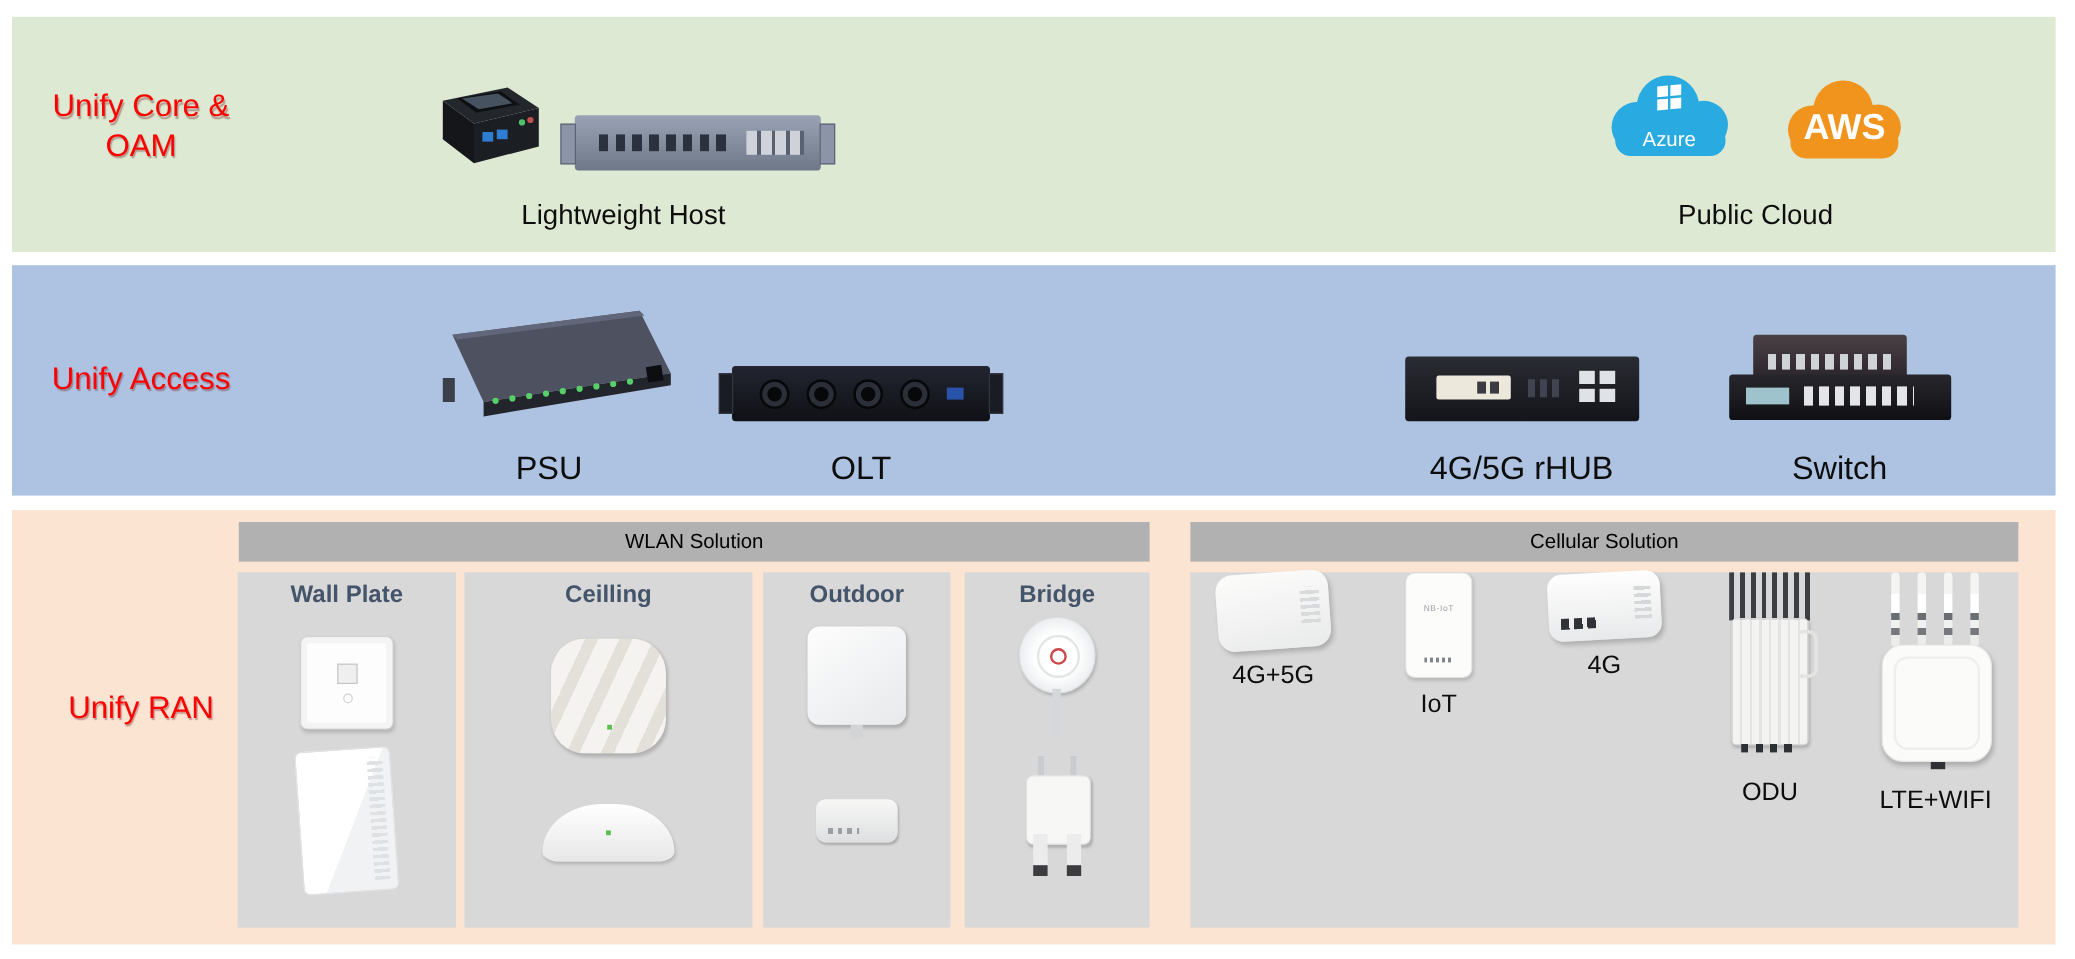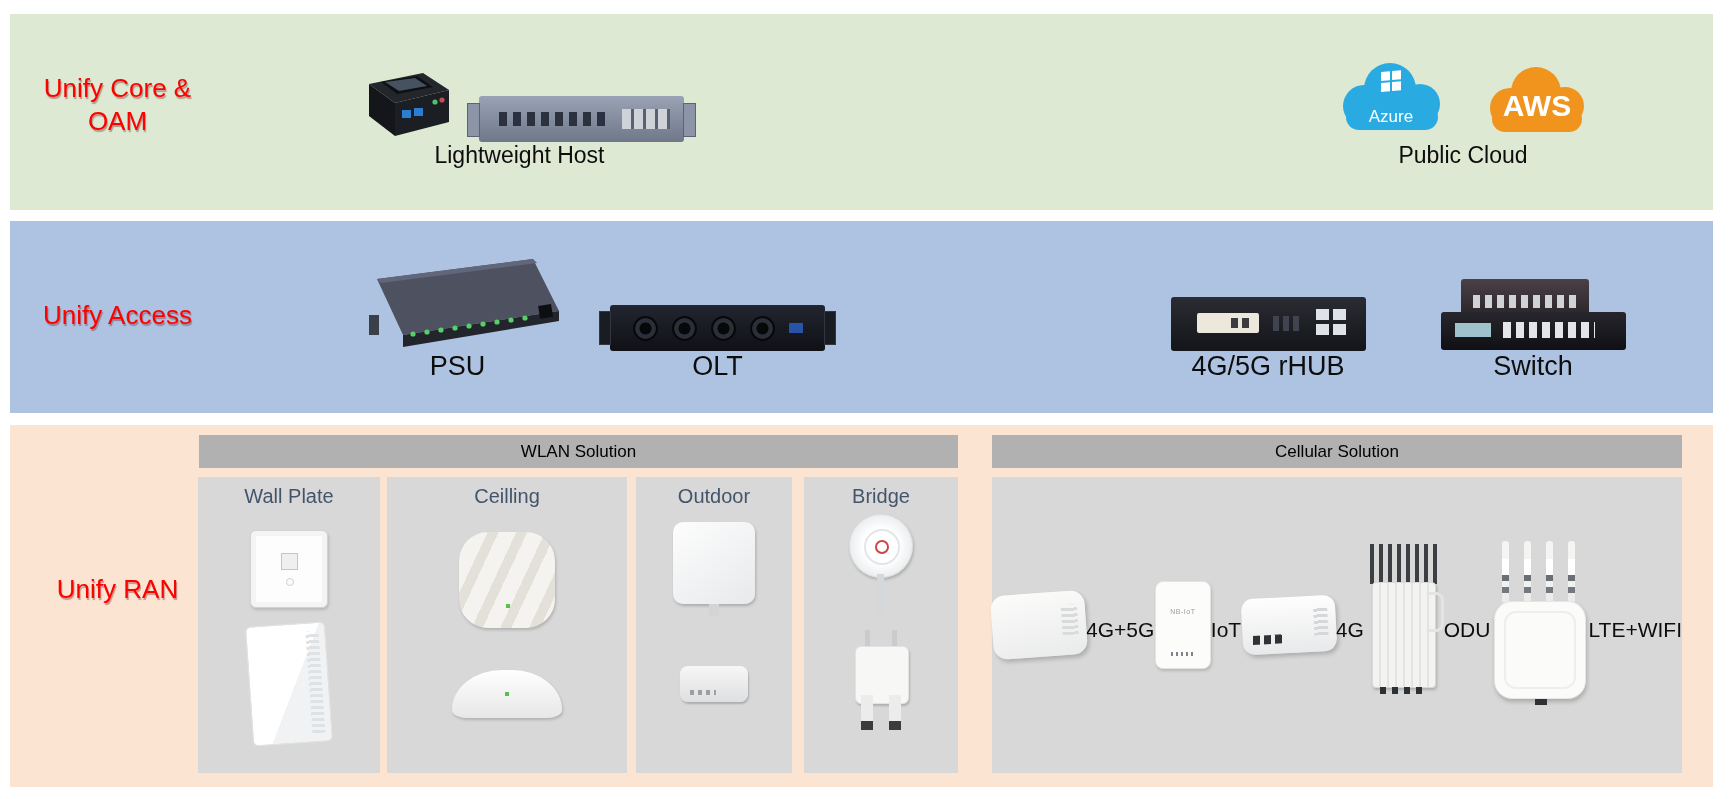--- a/index.html
+++ b/index.html
@@ -12,21 +12,21 @@
 
   .row-title{position:absolute;left:10px;width:195px;margin:0;text-align:center;
              font-size:26px;line-height:1.25;font-weight:normal;color:#ff0000;
              text-shadow:1px 2px 1px rgba(110,30,30,.4)}
   .core-title{top:58px}
   .access-title{top:78px}
   .ran-title{top:148px}
 
   .group{position:absolute;display:flex;flex-direction:column;align-items:center}
   .devices{display:flex;align-items:flex-end;justify-content:center}
-  .dev-label{font-size:23px;color:#0d0d0d;margin-top:0;white-space:nowrap}
+  .dev-label{font-size:23px;color:#0d0d0d;margin-top:24px;white-space:nowrap}
 
   
   .g-lh{left:312px;top:34px;width:395px}  .g-lh .devices{gap:26px;height:94px}
   .g-lv{left:705px;top:22px;width:585px}  .g-lv .devices{gap:34px;height:106px}
   .g-pc{left:1278px;top:34px;width:350px} .g-pc .devices{gap:22px;height:94px}
 
   
   .appliance{position:relative;width:205px;height:46px;border-radius:3px;
              background:linear-gradient(#9aa3b5,#6e7888)}
   .appliance::before,.appliance::after{content:"";position:absolute;top:7px;width:11px;height:32px;
@@ -109,21 +109,21 @@
   .sw-bot::after{content:"";position:absolute;left:62px;top:10px;width:92px;height:16px;
           background:repeating-linear-gradient(90deg,#e3e5e8 0 8px,transparent 8px 13px)}
 
   
   .sol-header{position:absolute;top:10px;height:33px;background:#b1b1b1;color:#000;
               font-size:17px;text-align:center;line-height:34px}
   .wlan-header{left:189px;width:759px}
   .cell-header{left:982px;width:690px}
   .wlan-col{position:absolute;top:52px;height:296px;background:#d8d8d8;
             display:flex;flex-direction:column;align-items:center}
-  .col-head{margin-top:8px;font-size:20px;font-weight:normal;color:#44546a}
+  .col-head{margin-top:8px;font-size:20px;font-weight:bold;color:#44546a}
   .col1{left:188px;width:182px}
   .col2{left:377px;width:240px}
   .col3{left:626px;width:156px}
   .col4{left:794px;width:154px}
 
   .wall-plate{position:relative;width:76px;height:76px;margin-top:22px;background:#fdfdfd;
               border:1px solid #d2d2d2;border-radius:6px;
               box-shadow:inset 0 0 0 5px #f4f4f4, 1px 2px 3px rgba(0,0,0,.15)}
   .wall-plate::before{content:"";position:absolute;left:30px;top:22px;width:15px;height:15px;
               background:#efefef;border:1px solid #c5c5c5}
@@ -164,22 +164,22 @@
   .bridge-unit{position:relative;width:64px;height:100px;margin-top:16px}
   .bridge-unit .bu-ant{position:absolute;top:0;width:5px;height:18px;background:#c9cccf}
   .bridge-unit .a1{left:16px}.bridge-unit .a2{right:16px}
   .bridge-unit .bu-body{position:absolute;left:6px;top:16px;width:52px;height:56px;border-radius:6px;
         background:#f7f7f6;border:1px solid #e3e3e3;box-shadow:1px 2px 2px rgba(0,0,0,.18)}
   .bridge-unit .bu-foot{position:absolute;bottom:0;width:12px;height:26px;background:#ececec;
         border-bottom:9px solid #3c3c3e}
   .bridge-unit .f1{left:12px}.bridge-unit .f2{right:12px}
 
   .cell-box{position:absolute;left:982px;top:52px;width:690px;height:296px;background:#d8d8d8;display:flex}
-  .cell-slot{flex:1;display:flex;flex-direction:row;align-items:center;
-             justify-content:center;}
+  .cell-slot{flex:1;display:flex;flex-direction:column;align-items:center;
+             justify-content:flex-start;}
   .cell-label{font-size:21px;color:#0d0d0d;margin-top:10px;white-space:nowrap}
 
   .c-4g5g{position:relative;width:94px;height:64px;border-radius:14px;transform:rotate(-4deg);
           background:linear-gradient(170deg,#fcfcfb,#e9eaea);box-shadow:2px 3px 4px rgba(0,0,0,.2)}
   .c-4g5g::after{content:"";position:absolute;right:8px;top:14px;width:16px;height:30px;
           background:repeating-linear-gradient(0deg,#d8dadb 0 3px,transparent 3px 6px)}
   .c-iot{position:relative;width:54px;height:86px;border-radius:8px;background:#fcfcfb;
          border:1px solid #e4e4e2;box-shadow:1px 2px 3px rgba(0,0,0,.15);
          display:flex;flex-direction:column;align-items:center}
   .iot-text{margin-top:26px;font-size:7px;color:#9aa0a6;letter-spacing:.5px}

